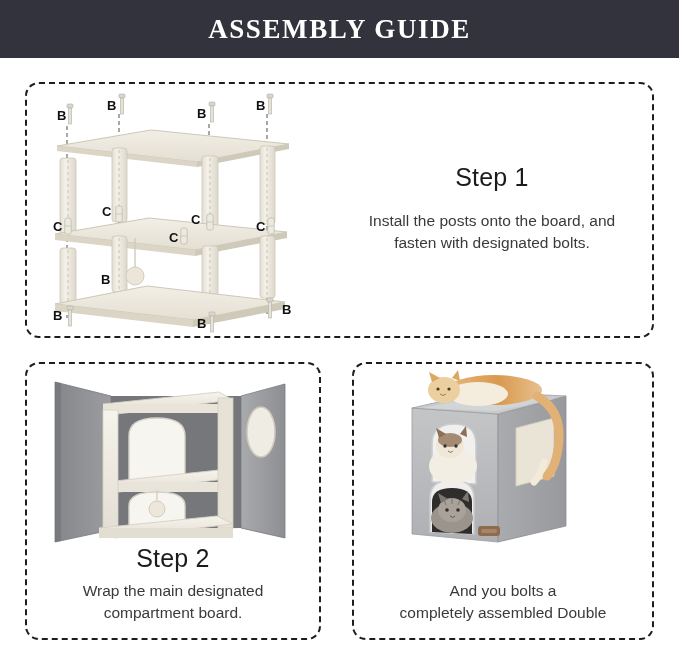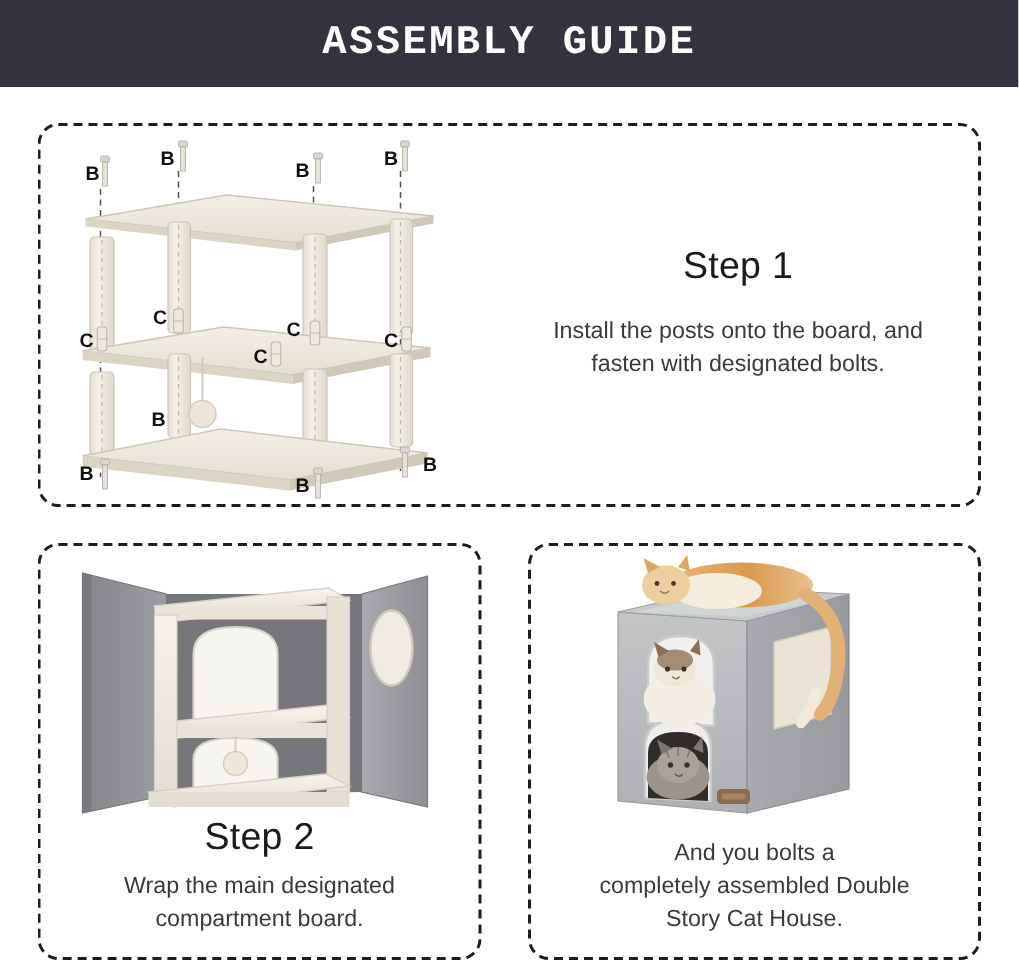--- a/index.html
+++ b/index.html
@@ -25,21 +25,21 @@
     background: #33333d;
     display: flex;
     align-items: center;
     justify-content: center;
   }
   .header-title {
     color: #ffffff;
     font-size: 27px;
     font-weight: bold;
     letter-spacing: 1.6px;
-    font-family: Liberation Mono, monospace;
+    font-family: Liberation Serif, serif;
   }
 
   
   .panel {
     position: absolute;
     border: 2px dashed #1d1d1d;
     border-radius: 14px;
     background: #ffffff;
     box-sizing: border-box;
   }
@@ -441,16 +441,15 @@
         <rect x="96" y="160" width="22" height="10" rx="3" fill="#8c6b4f"></rect>
         <rect x="99" y="163" width="16" height="4" rx="2" fill="#a98567"></rect>
       </g>
     </svg>
   </div>
 
   <div class="panel-inner">
     <div class="step-desc">
       <div>And you bolts a</div>
       <div>completely assembled Double</div>
-      <div>Story Cat House.</div>
     </div>
   </div>
 </div>
 
 </body></html>

